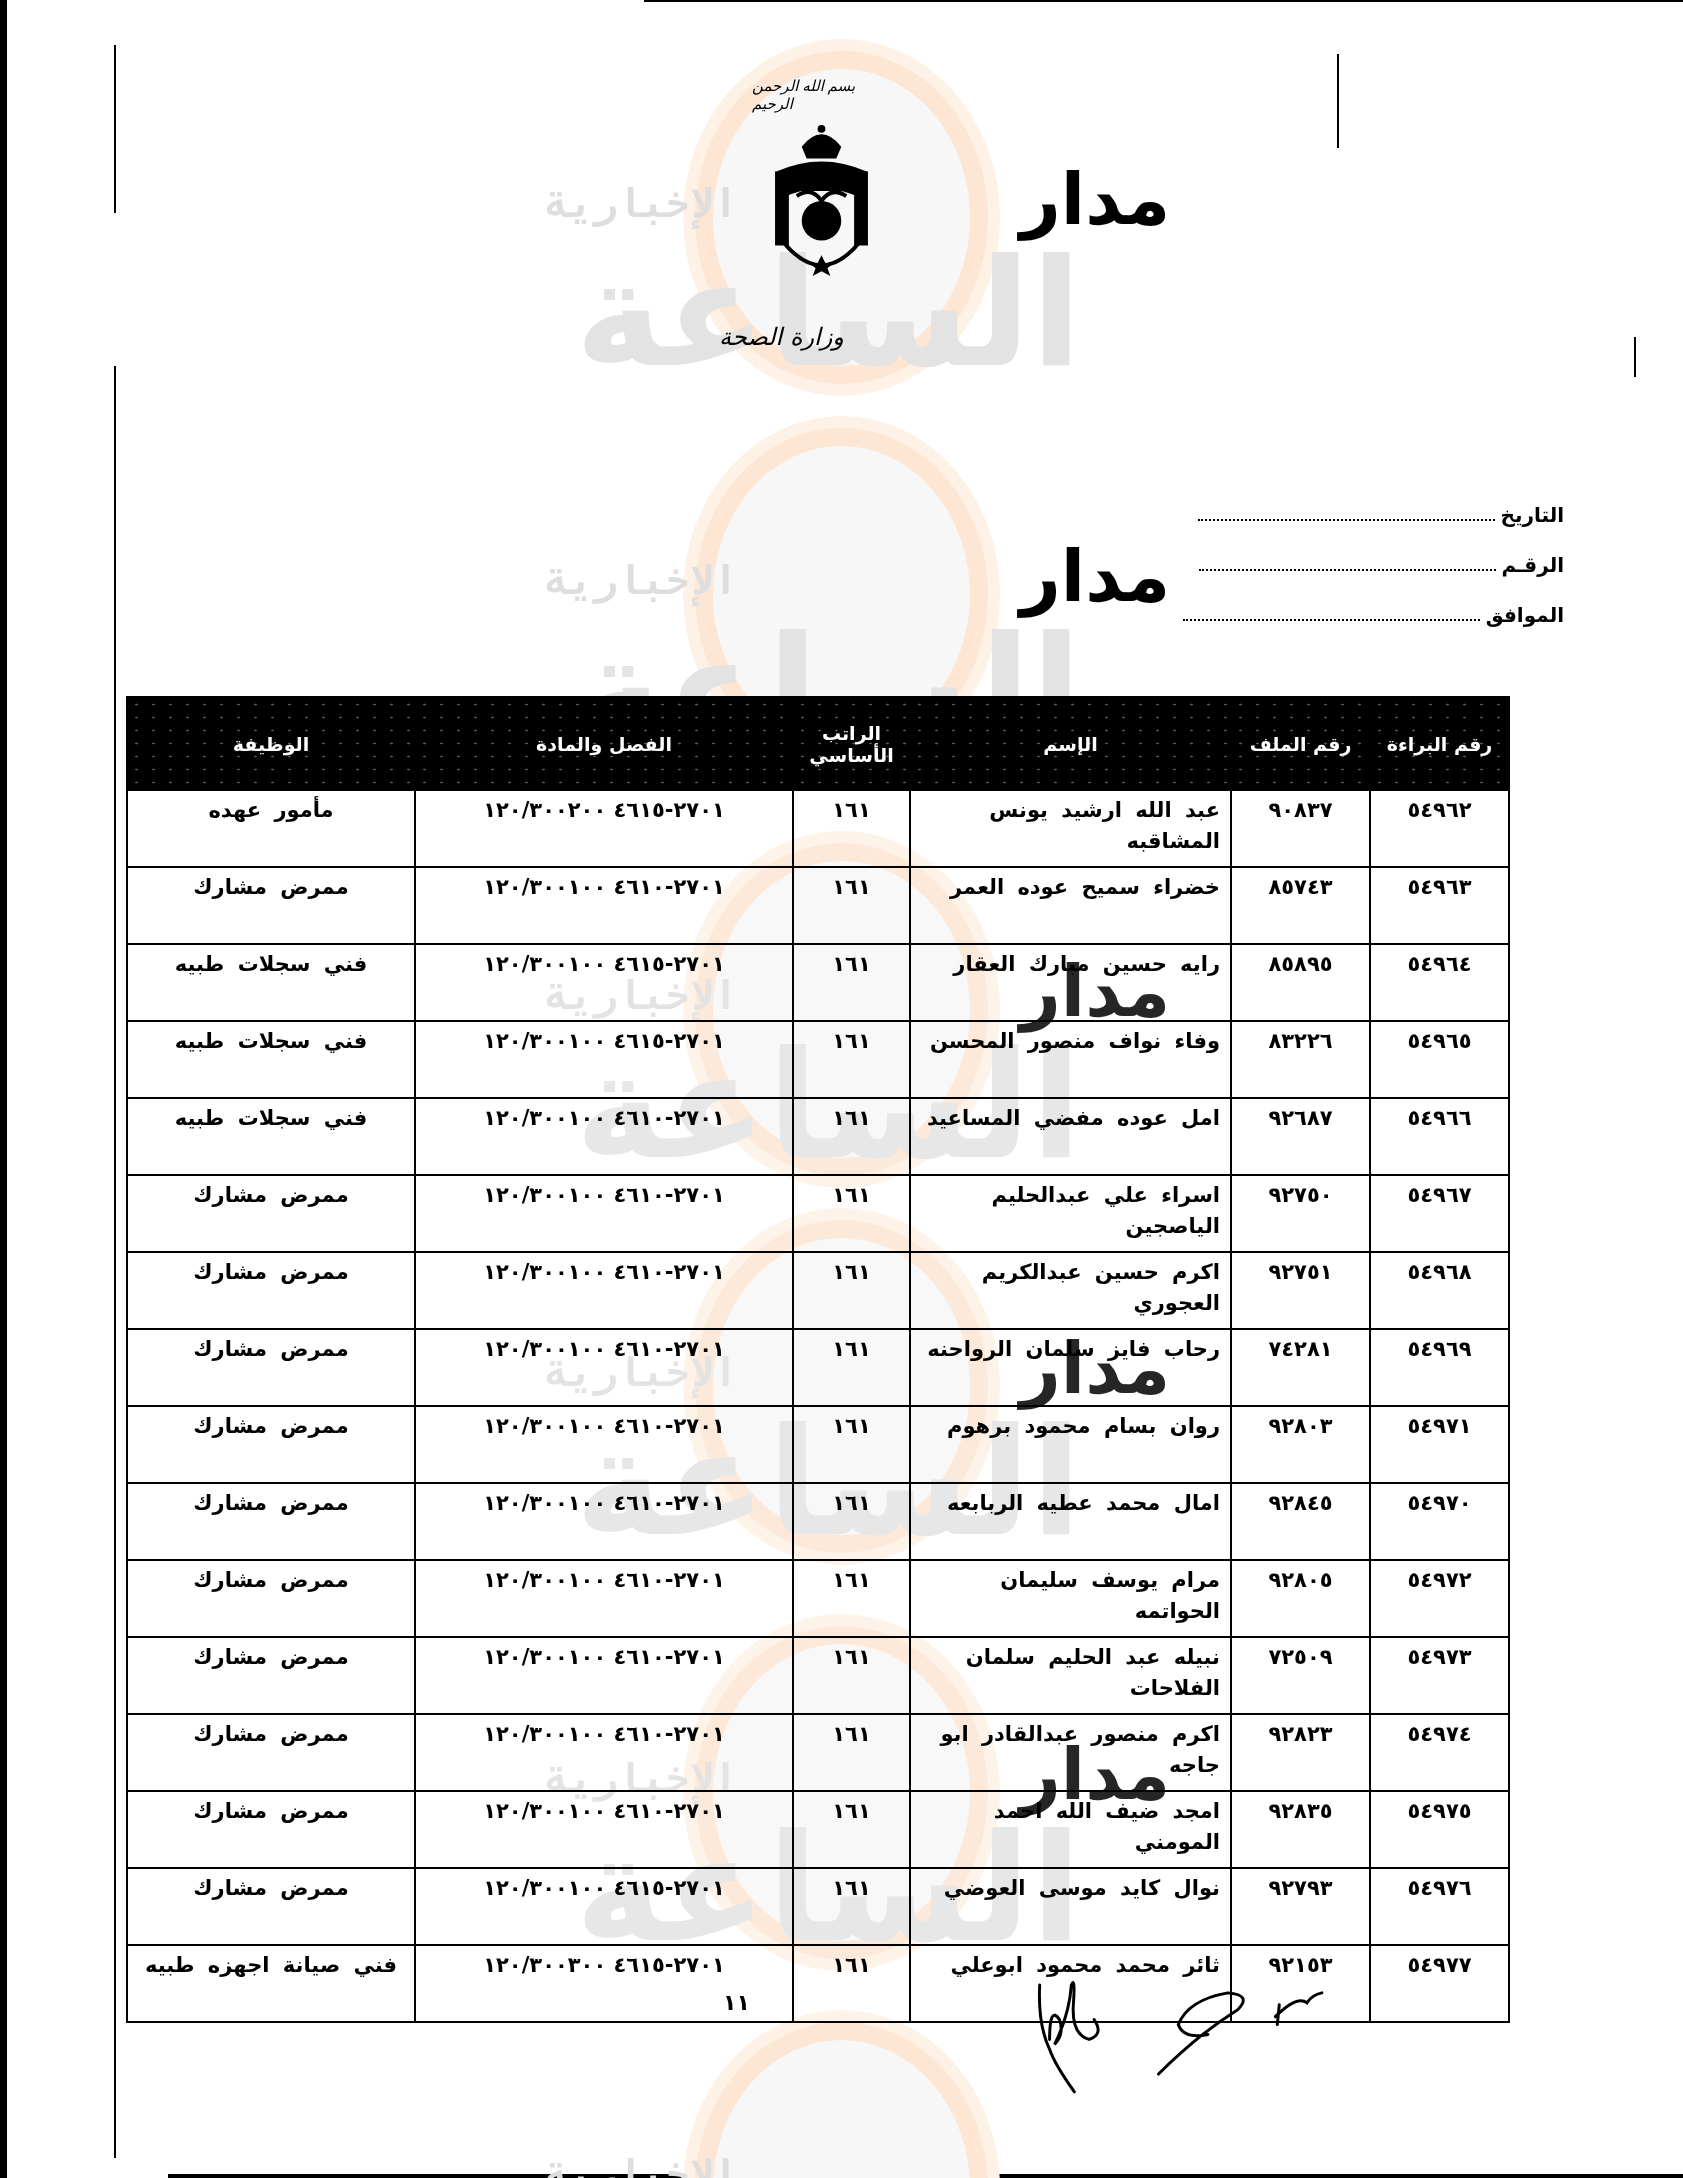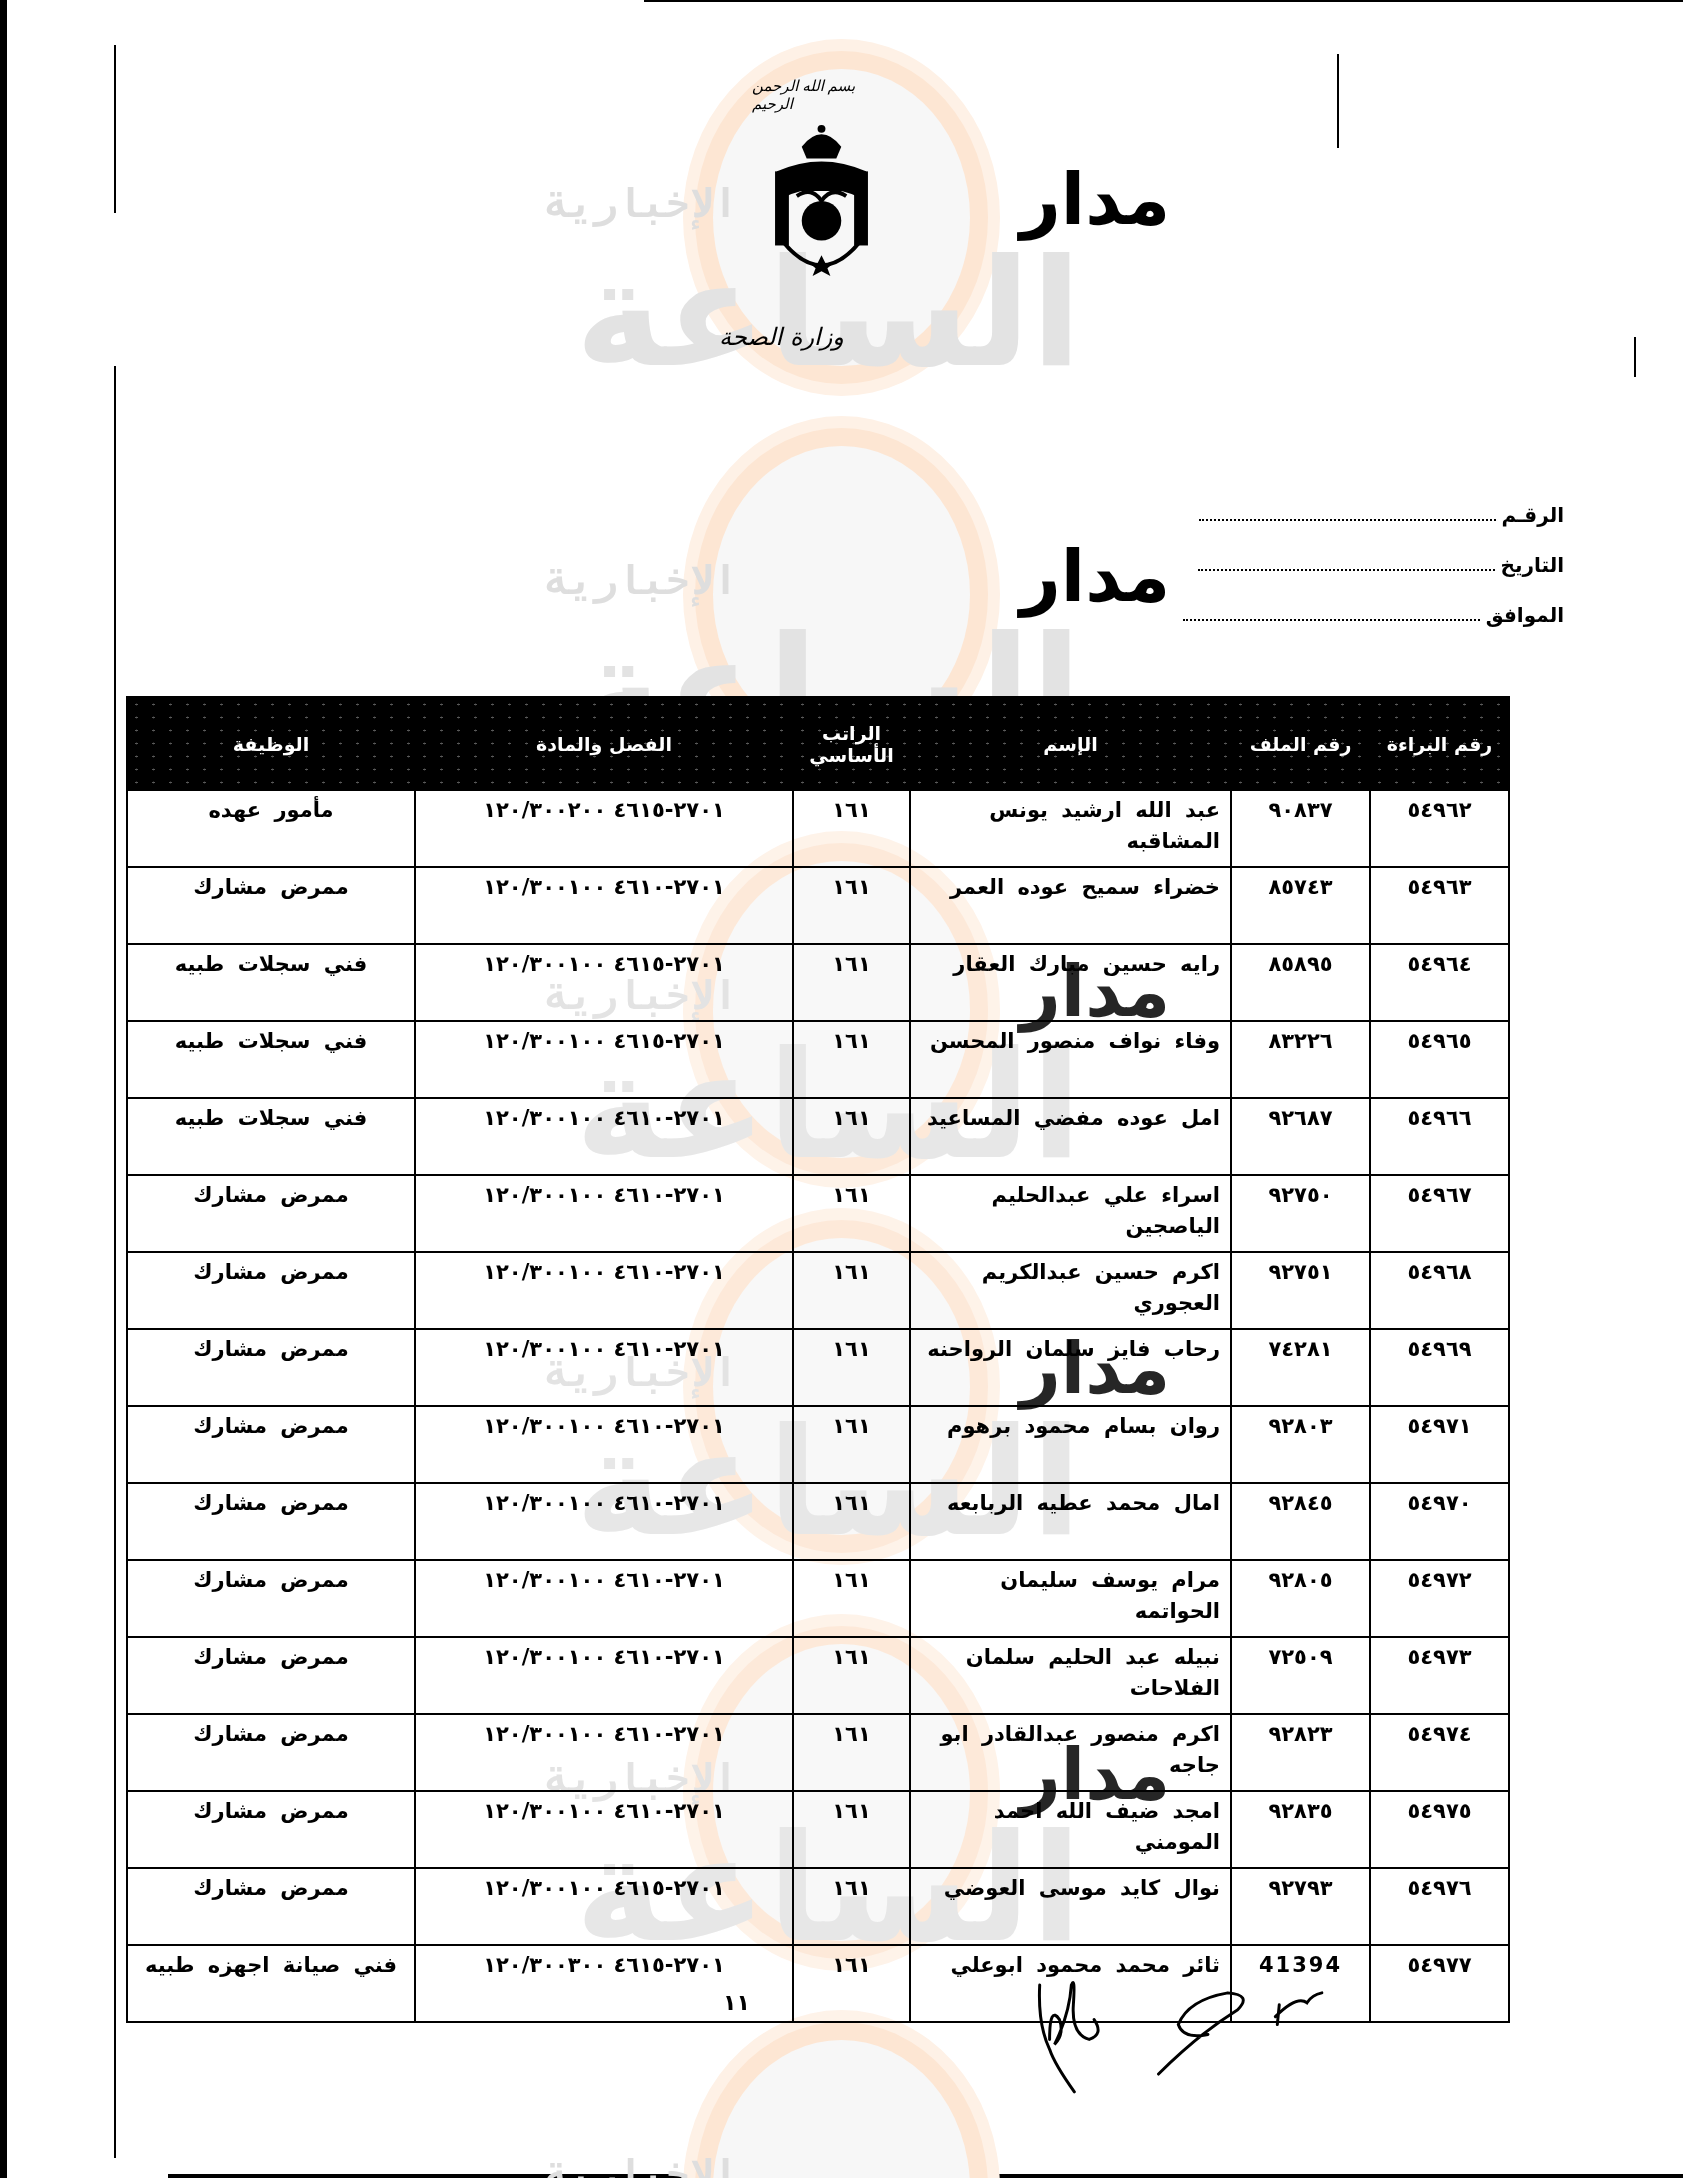--- a/index.html
+++ b/index.html
@@ -110,25 +110,25 @@
       <path d="M25 80 Q65 60 105 80 L105 125 Q65 175 25 125 Z" fill="none" stroke="#000" stroke-width="4"></path>
       <circle cx="65" cy="105" r="20" fill="#000"></circle>
       <path d="M40 80 Q55 70 65 85 Q75 70 90 80" fill="none" stroke="#000" stroke-width="4"></path>
       <path d="M65 140 l4 8 l8 0 l-6 5 l3 8 l-9 -5 l-9 5 l3 -8 l-6 -5 l8 0 z" fill="#000"></path>
     </svg>
   </div>
   <div class="ministry">وزارة الصحة</div>
 
   <div class="ref-fields">
     <div class="ref-row">
-      <span class="ref-label">الرقـم</span>
+      <span class="ref-label">التاريخ</span>
       <span class="ref-dots"></span>
     </div>
     <div class="ref-row">
-      <span class="ref-label">التاريخ</span>
+      <span class="ref-label">الرقـم</span>
       <span class="ref-dots"></span>
     </div>
     <div class="ref-row">
       <span class="ref-label">الموافق</span>
       <span class="ref-dots"></span>
     </div>
   </div>
 
   <table class="tbl">
     <thead>
@@ -257,21 +257,21 @@
       <tr>
           <td class="c-bara">٥٤٩٧٦</td>
           <td class="c-file">٩٢٧٩٣</td>
           <td class="c-name">نوال كايد موسى العوضي</td>
           <td class="c-salary">١٦١</td>
           <td class="c-chapter">٢٧٠١-٤٦١٥ ١٢٠/٣٠٠١٠٠</td>
           <td class="c-job">ممرض مشارك</td>
         </tr>
       <tr>
           <td class="c-bara">٥٤٩٧٧</td>
-          <td class="c-file">41394</td>
+          <td class="c-file">٩٢١٥٣</td>
           <td class="c-name">ثائر محمد محمود ابوعلي</td>
           <td class="c-salary">١٦١</td>
           <td class="c-chapter">٢٧٠١-٤٦١٥ ١٢٠/٣٠٠٣٠٠</td>
           <td class="c-job" style="white-space:nowrap;padding:4px 8px 0">فني صيانة اجهزه طبيه</td>
         </tr>
     </tbody>
   </table>
 
   <div class="page-num">١١</div>
   <div class="signatures">

